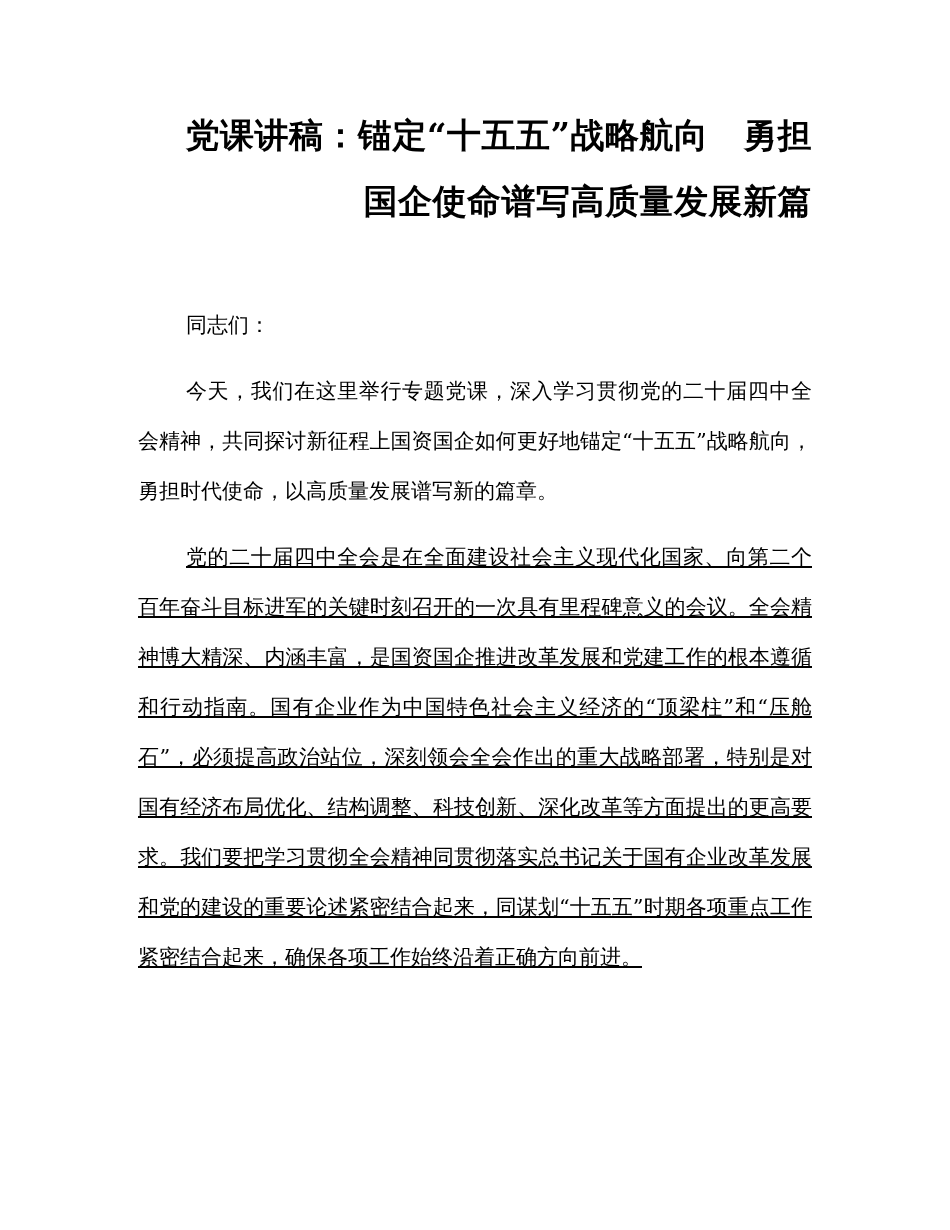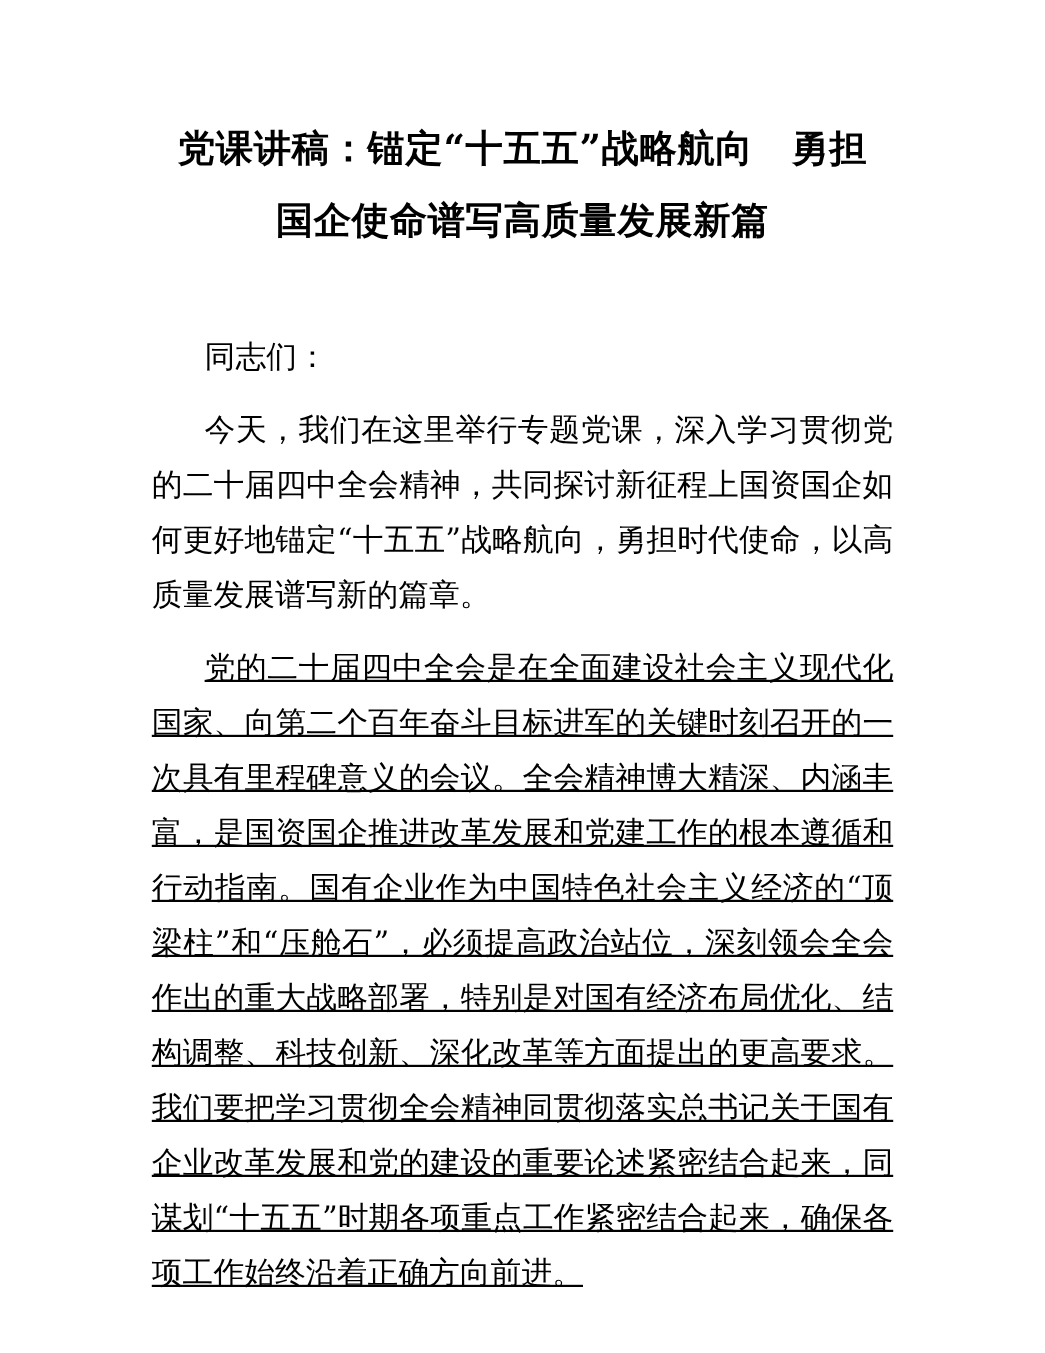--- a/index.html
+++ b/index.html
@@ -17,31 +17,31 @@
     padding: 102px 138px 0 138px;
     overflow: hidden;
     color: #000000;
     font-family: "DejaVu Serif", "Liberation Serif", serif;
   }
   .doc-title {
     margin: 0 0 66px 0;
     font-size: 34px;
     font-weight: 700;
     line-height: 66px;
-    text-align: center;
+    text-align: right;
     color: #000000;
     letter-spacing: 0.5px;
   }
   .doc-title .title-line {
     display: block;
     white-space: nowrap;
   }
   .doc-body p {
     margin: 0 0 16px 0;
-    font-size: 28px;
+    font-size: 21px;
     line-height: 50px;
     text-align: justify;
     text-justify: inter-ideograph;
     text-indent: 48px;
     color: #000000;
     word-break: normal;
     overflow-wrap: break-word;
   }
   .doc-body p:last-child {
     margin-bottom: 0;

